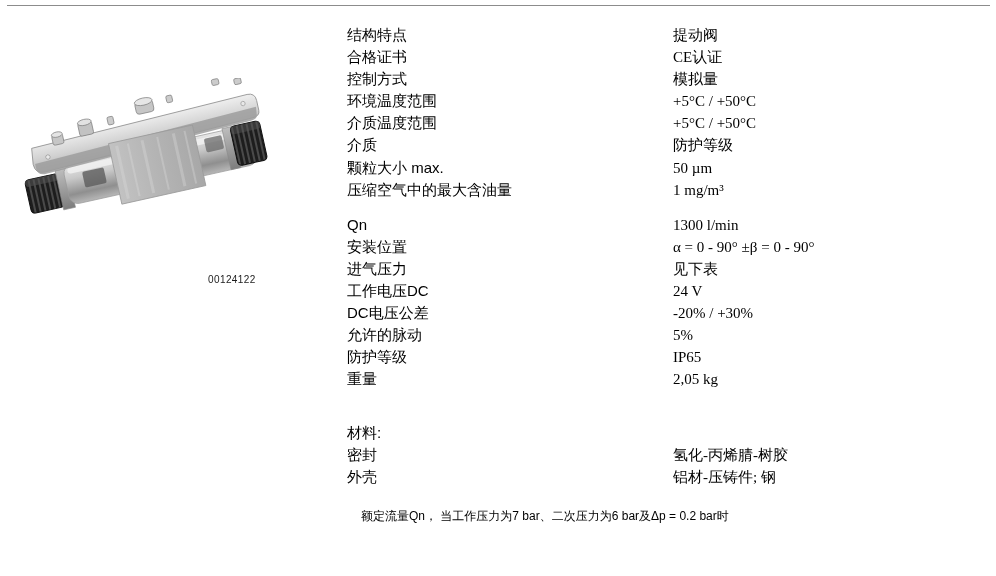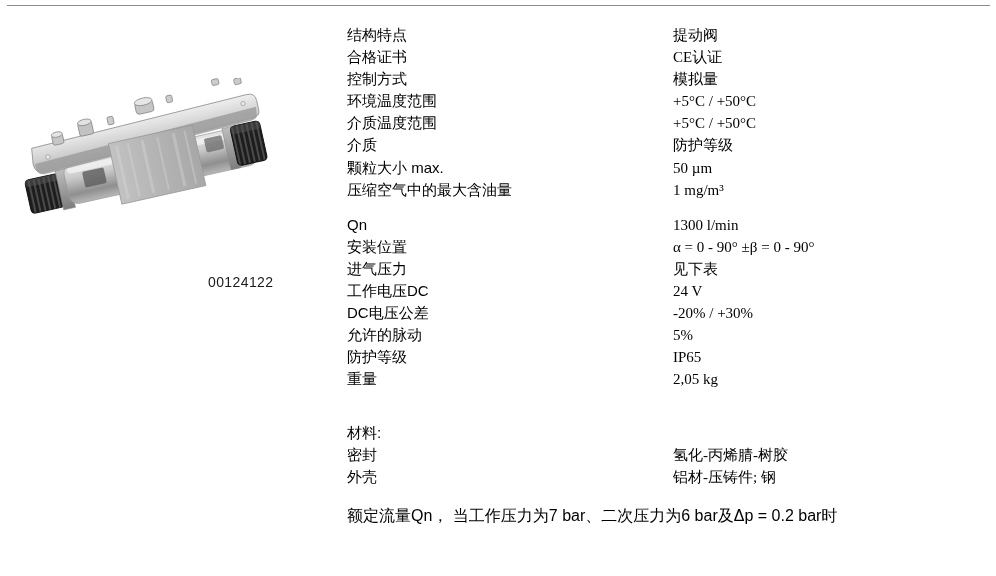--- a/index.html
+++ b/index.html
@@ -15,34 +15,34 @@
   .top-rule {
     position: absolute; left: 7px; top: 5px;
     width: 983px; height: 1px; background: #8c8c8c;
   }
 
   
   .product-figure { position: absolute; left: 20px; top: 78px; width: 260px; height: 215px; margin: 0; }
   .product-figure svg { display: block; }
   .product-caption {
     position: absolute; left: 188px; top: 196px;
-    font-size: 14px; letter-spacing: .4px; color: #1c1c1c;
+    font-size: 10px; letter-spacing: .4px; color: #1c1c1c;
   }
 
   
   .specs { position: absolute; left: 347px; top: 24px; width: 645px; }
   .spec-block { margin: 0; }
   .spec-block.b2 { margin-top: 13px; }
   .spec-block.b3 { margin-top: 31px; }
   .spec-row { display: flex; height: 22.1px; line-height: 22.1px; font-size: 15px; }
   .spec-label { width: 326px; flex: 0 0 326px; white-space: nowrap; }
   .spec-value { flex: 1; white-space: nowrap; font-family: Liberation Serif, serif; }
   .footer-note {
-    margin: 0; margin-top: 17px;
-    font-size: 16px; line-height: 22px; white-space: nowrap;
+    margin: 14px; margin-top: 17px;
+    font-size: 12px; line-height: 22px; white-space: nowrap;
   }
 </style>
 </head>
 <body>
 
 <div class="page">
 
   <div class="top-rule"></div>
 
   <figure class="product-figure">

